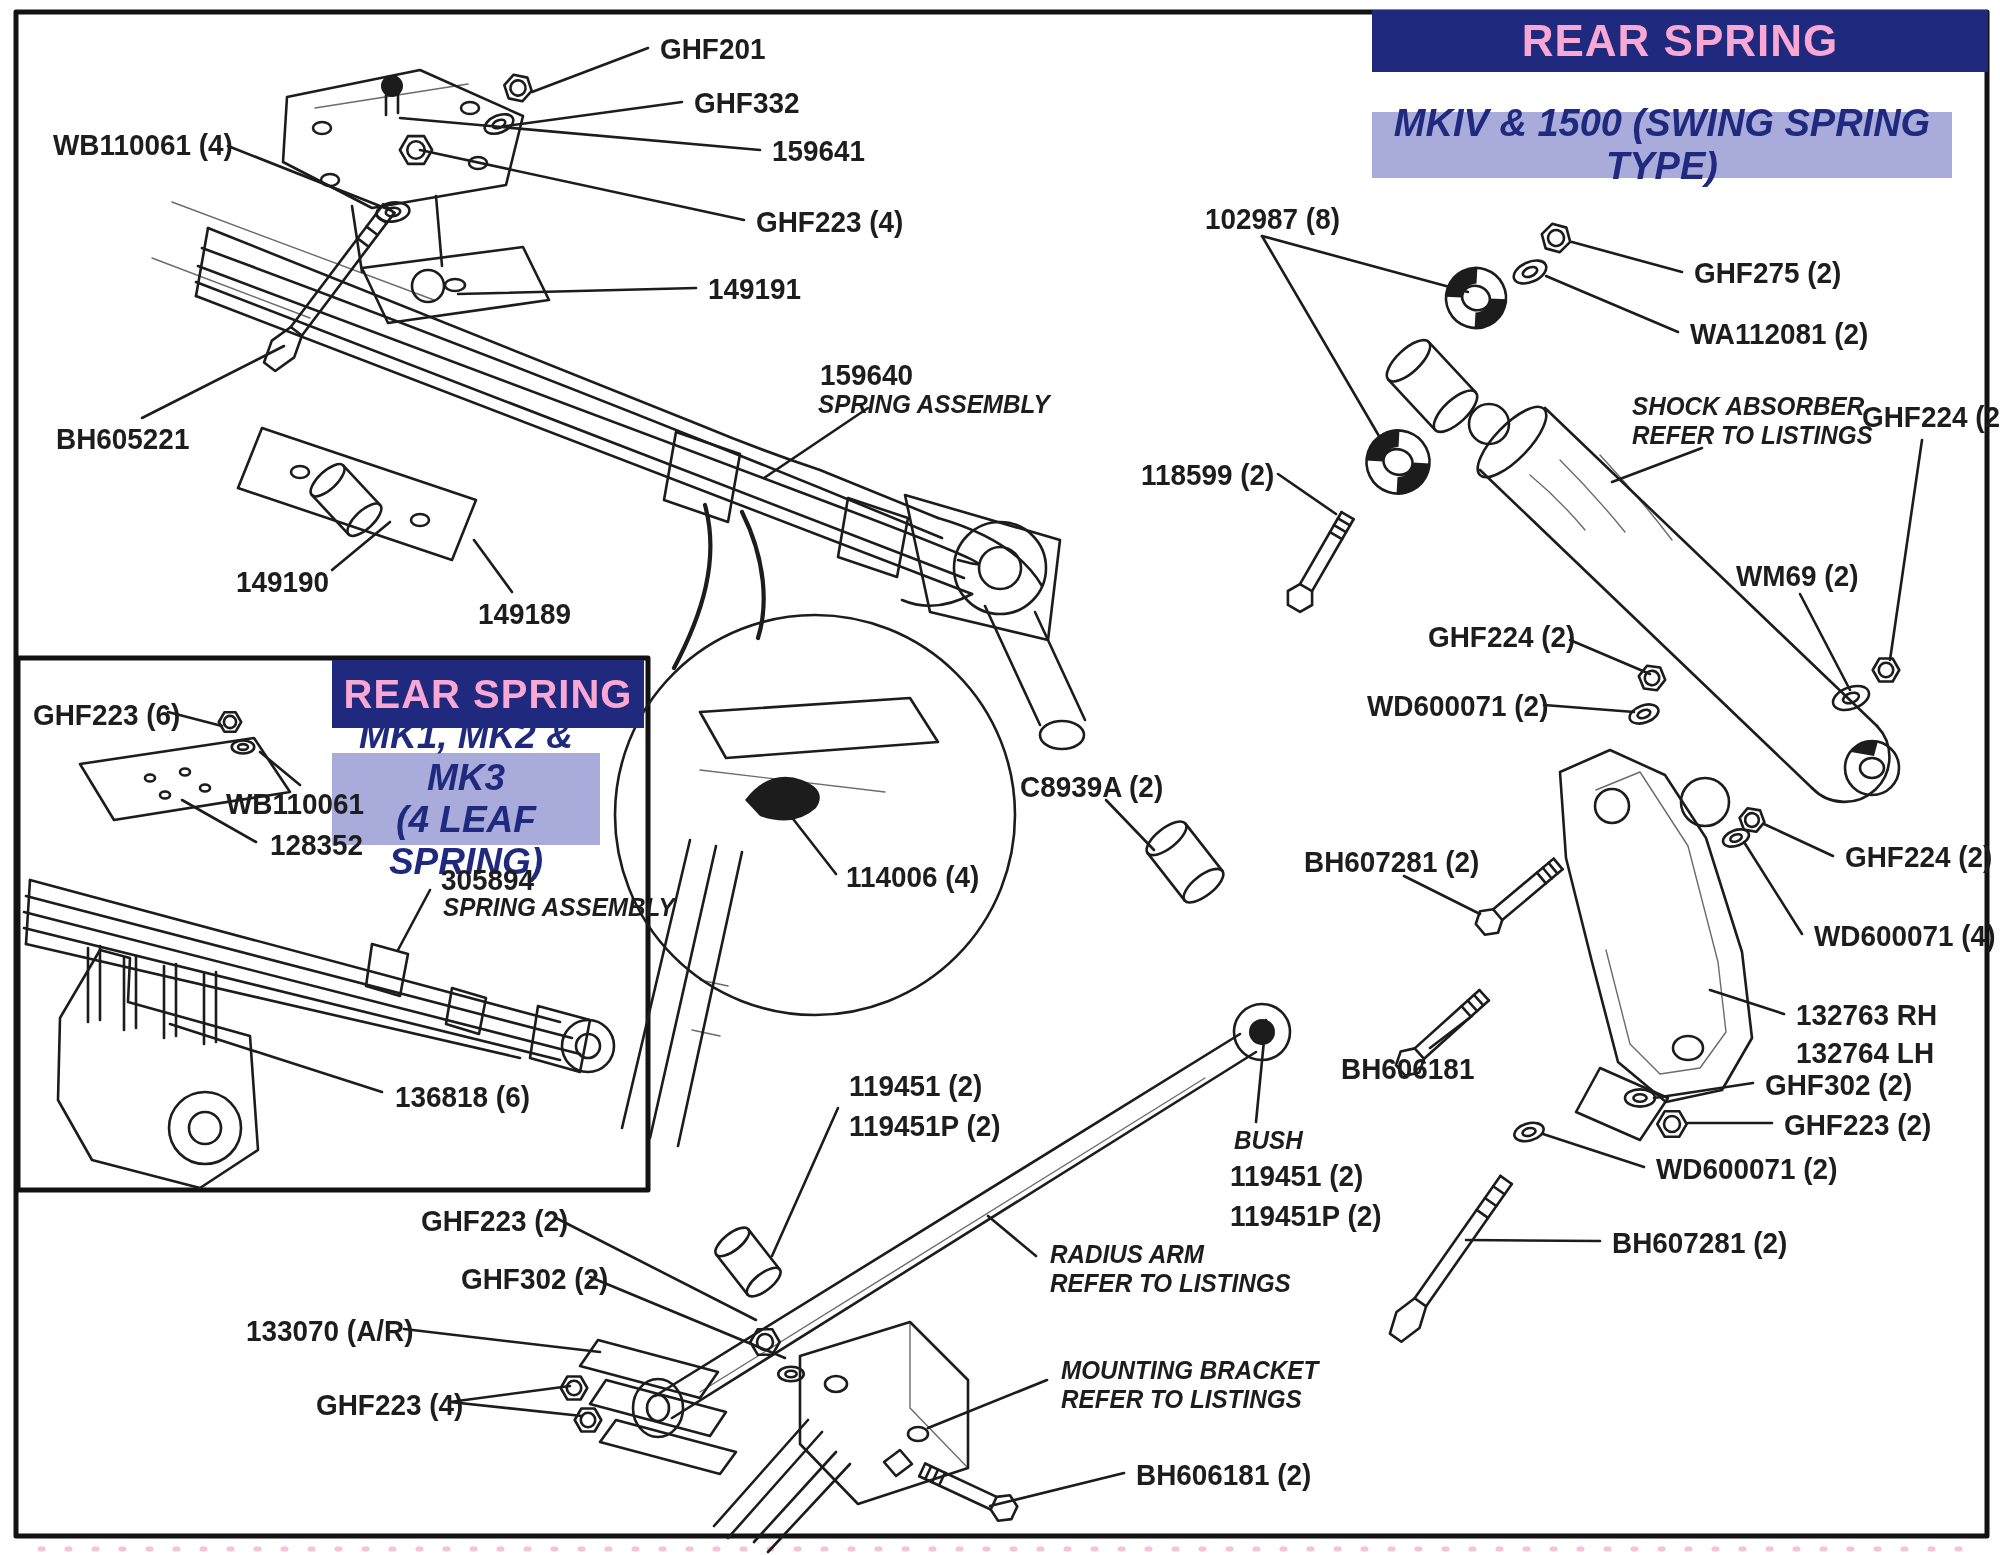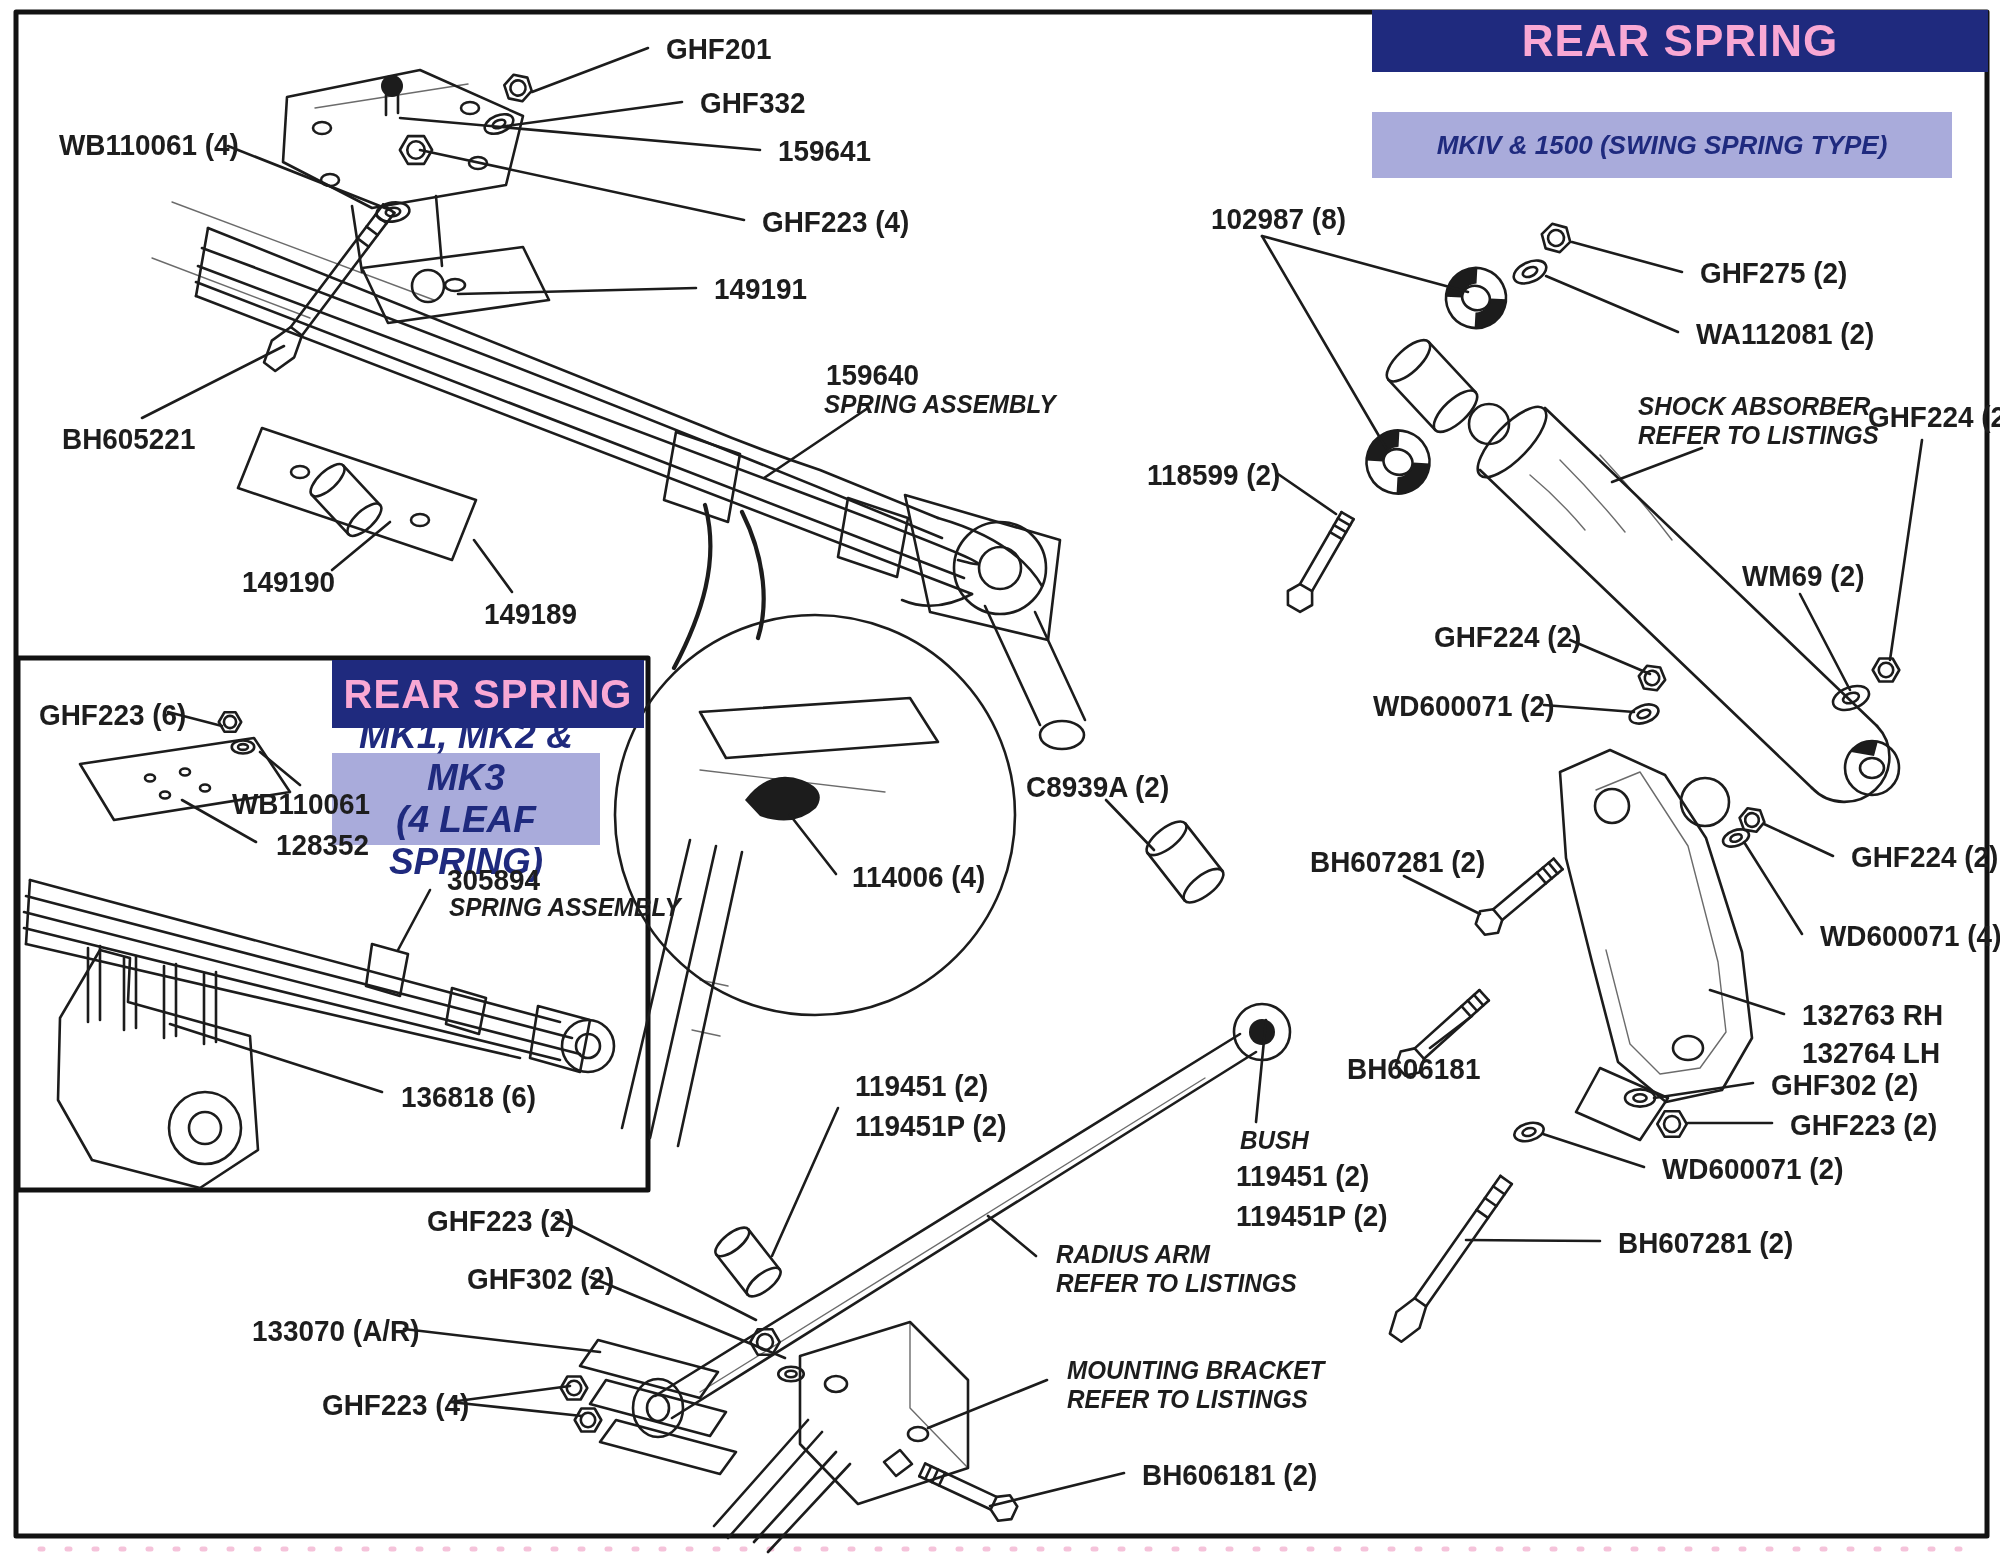--- a/index.html
+++ b/index.html
@@ -13,23 +13,23 @@
   #art .thin{stroke-width:1.4;opacity:.65;}
   #art .thick{stroke-width:4.2;}
   #art .pink{stroke:#f3b9d3;stroke-width:5;stroke-dasharray:3 24;opacity:.85;}
   .leader{stroke:#2bdfee;stroke-width:5;stroke-linecap:round;}
   .hdr-bar{position:absolute;display:flex;align-items:center;justify-content:center;
       color:#f9a8d4;font-weight:700;letter-spacing:1px;}
   .hdr-main{left:1372px;top:10px;width:616px;height:62px;font-size:44px;}
   .hdr-inset{left:332px;top:660px;width:312px;height:68px;font-size:40px;}
   .variant-box{position:absolute;display:flex;flex-direction:column;align-items:center;
       justify-content:center;font-style:italic;font-weight:700;text-align:center;}
-  .variant-main{left:1372px;top:112px;width:580px;height:66px;font-size:26px;}
+  .variant-main{left:1372px;top:112px;width:580px;height:66px;font-size:38px;}
   .variant-inset{left:332px;top:753px;width:268px;height:92px;font-size:37px;line-height:42px;}
-  #labels{position:absolute;left:14px;top:0;width:1630px;height:1555px;pointer-events:none;}
+  #labels{position:absolute;left:8px;top:0;width:1630px;height:1555px;pointer-events:none;}
   .lbl{position:absolute;font-weight:700;font-size:30px;line-height:34px;color:#1d1d1d;
        white-space:nowrap;transform:scaleX(.93);transform-origin:left top;}
   .lbl.note{font-style:italic;font-size:25px;line-height:29px;transform:scaleX(.97);}
 </style>
 </head>
 <body>
 
 <div class="stage">
 
   <svg id="art" width="2000" height="1555" viewBox="0 0 2000 1555">

